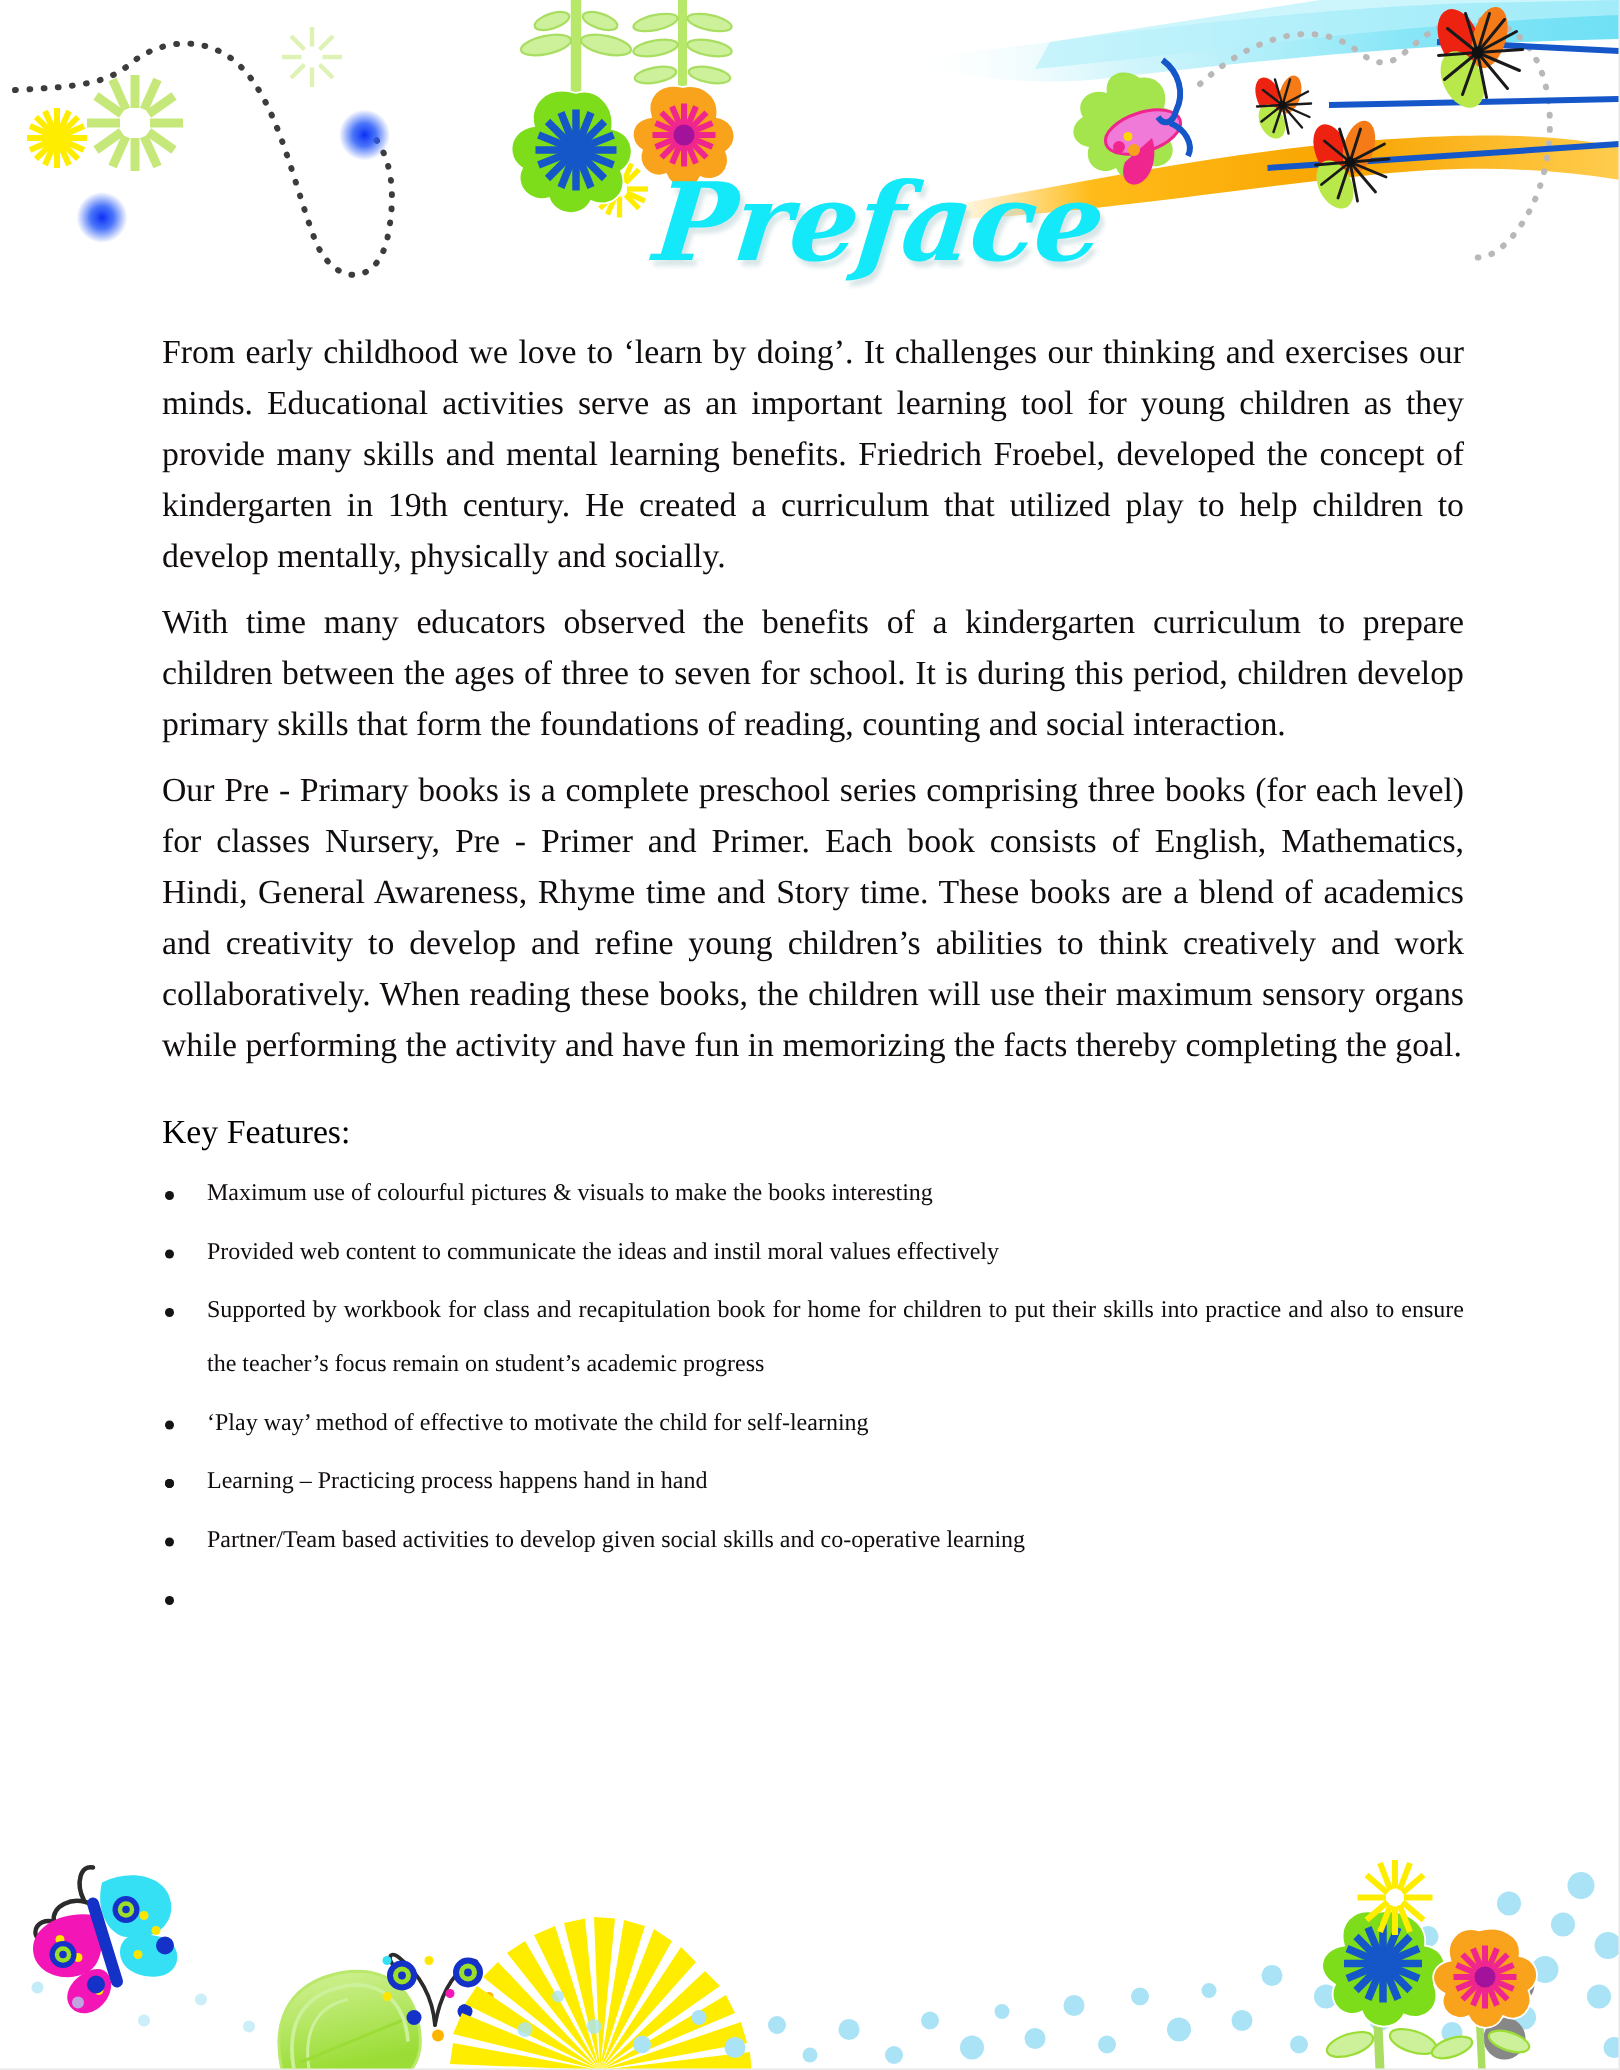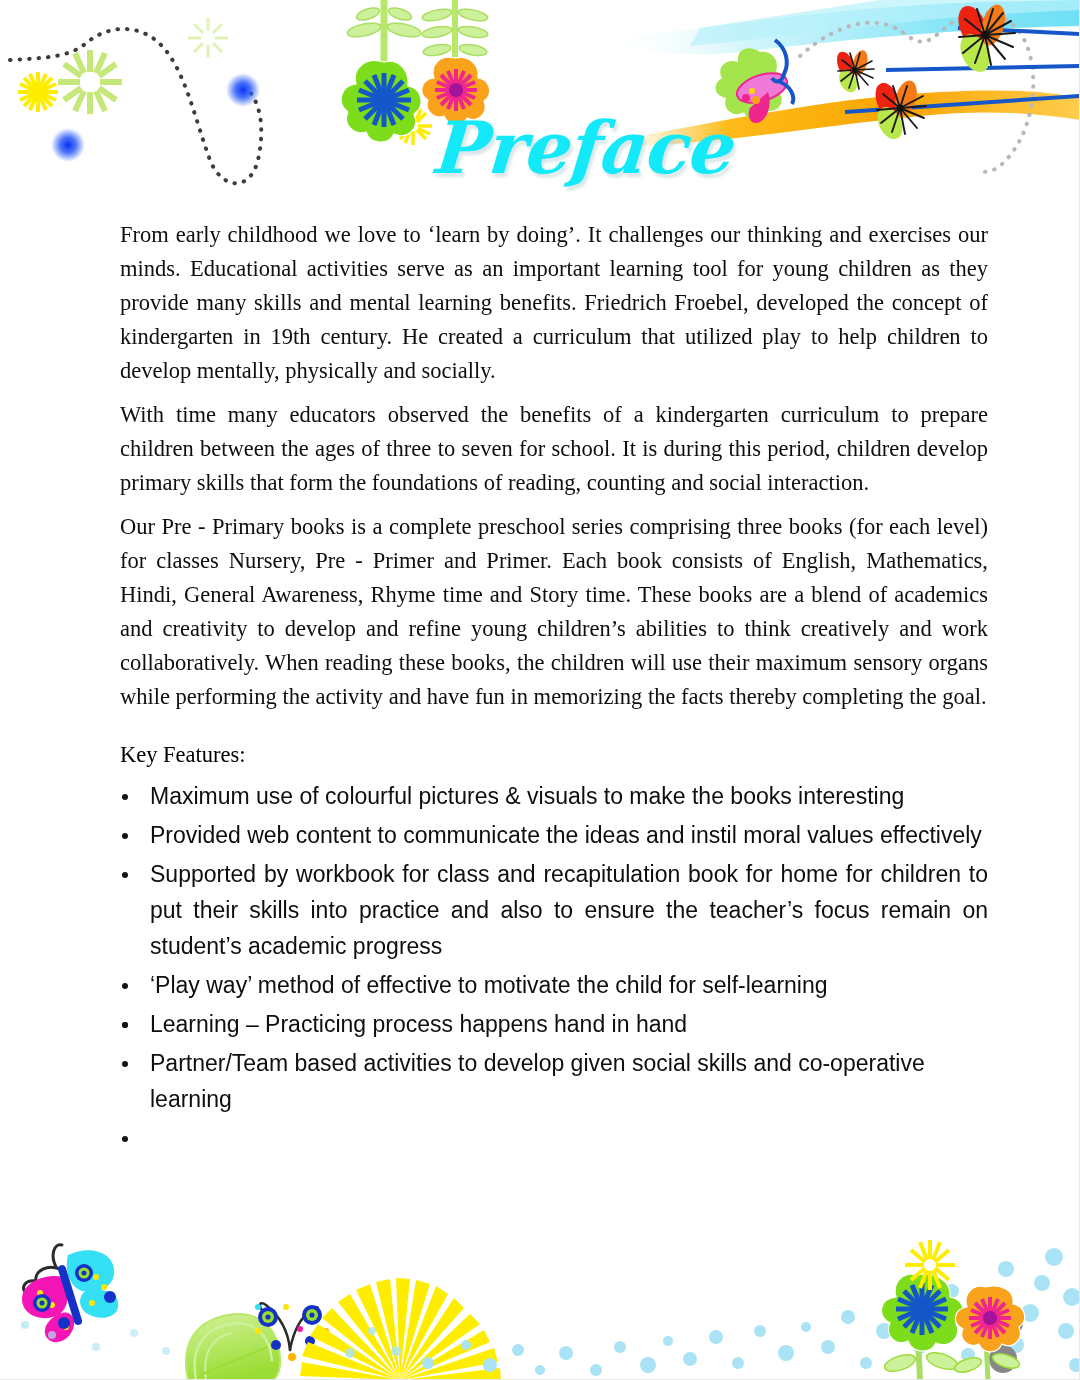--- a/index.html
+++ b/index.html
@@ -53,21 +53,21 @@
     letter-spacing: -1px;
     color: #13e9f8;
     text-shadow: 3px 4px 3px rgba(170,200,205,0.45);
     transform: skewX(-6deg);
     margin-left: 92px;
   }
 
   
   .content {
     position: absolute;
-    left: 120px;
+    left: 108px;
     top: 218px;
     width: 868px;
     z-index: 4;
   }
   p.para {
     margin: 0 0 10px 0;
     font-size: 22.5px;
     line-height: 34px;
     text-align: justify;
     color: #100d0c;
@@ -85,25 +85,25 @@
 
   ul.features {
     margin: 0;
     padding: 0;
     list-style: none;
   }
   ul.features li {
     position: relative;
     margin: 0 0 3px 0;
     padding-left: 30px;
-    font-size: 23px;
+    font-size: 16px;
     line-height: 36px;
     color: #100d0c;
     text-align: left;
-    font-family: Liberation Sans, sans-serif;
+    font-family: Liberation Serif, serif;
   }
   ul.features li.just { text-align: justify; }
   ul.features li .bullet {
     position: absolute;
     left: 2px;
     top: 16px;
     width: 6px;
     height: 6px;
     border-radius: 50%;
     background: #141414;

